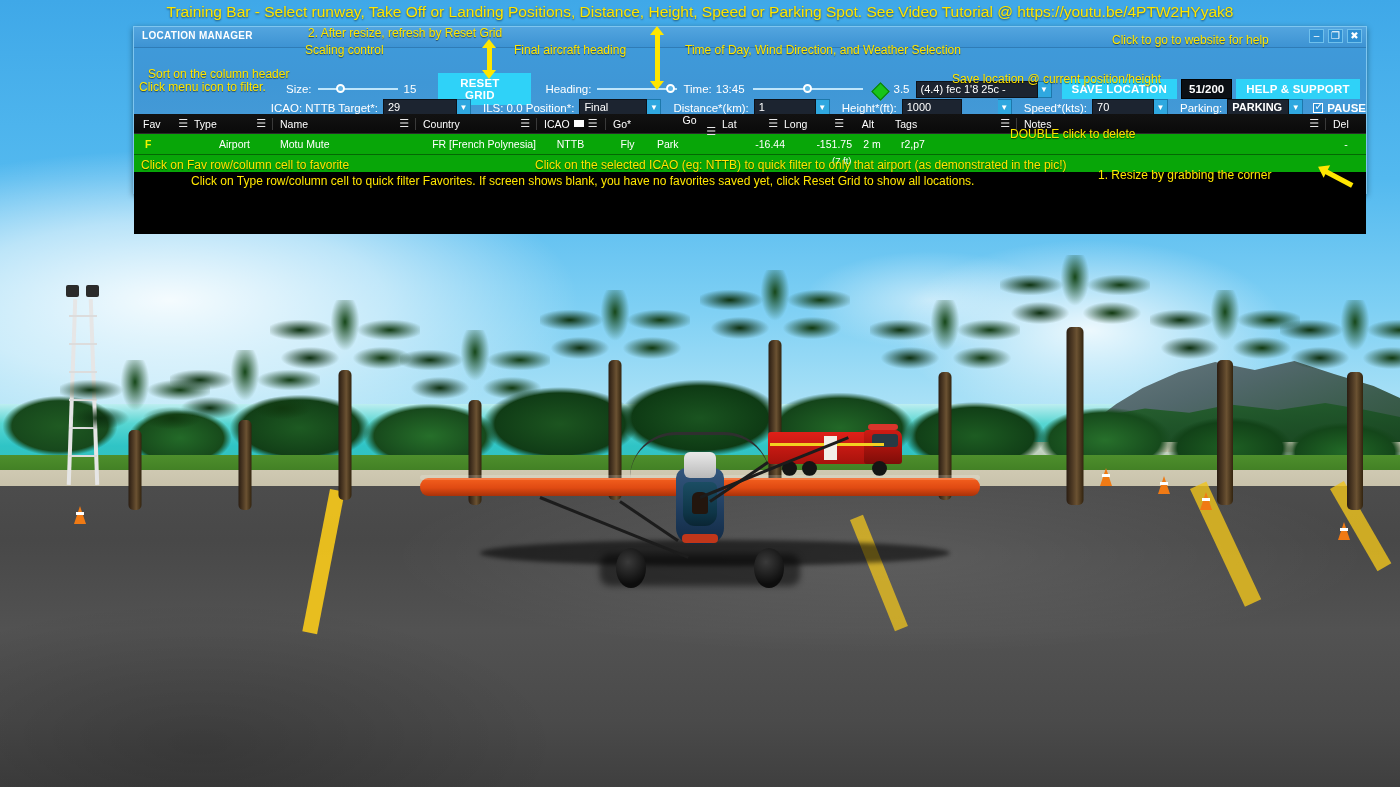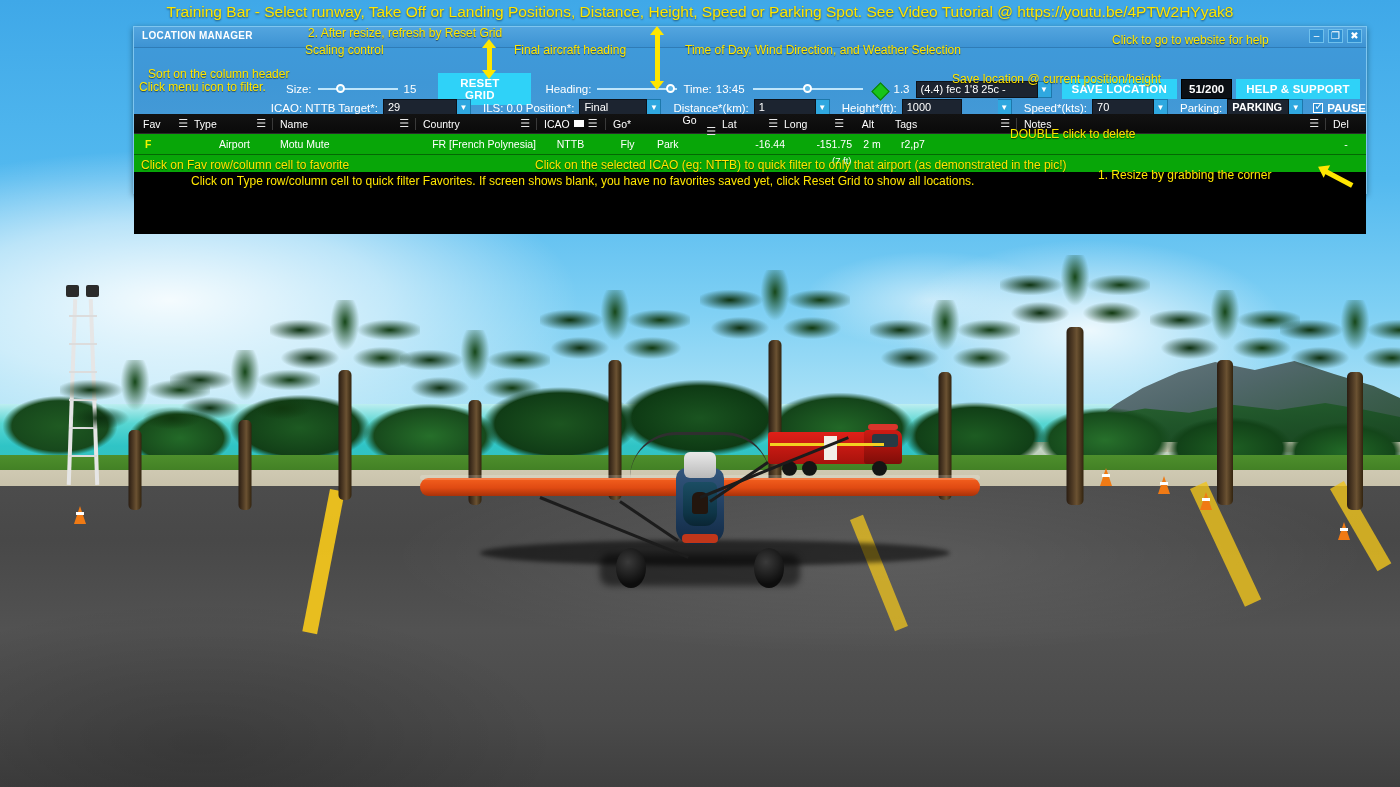--- a/index.html
+++ b/index.html
@@ -456,21 +456,21 @@
         </span>
 
         <span class="lbl">Time:</span>
         <span class="lbl" style="margin-left:4px;">13:45</span>
         <span class="slider" style="width:110px; margin:0 8px;">
           <span class="track"></span>
             <span class="knob" style="left:50px"></span>
         </span>
 
         <span class="compass"></span>
-        <span class="lbl" style="margin-left:4px;">1.3</span>
+        <span class="lbl" style="margin-left:4px;">3.5</span>
 
         <span class="ddl" style="margin-left:6px;">
           <span class="fld" style="width:122px;">(4.4) fec 1'8 25c - Altoc</span>
           <span class="arrow">▼</span>
         </span>
 
         <button class="btn-cyan" style="margin-left:10px;">SAVE LOCATION</button>
         <span class="counter" style="margin-left:4px;">51/200</span>
         <button class="btn-cyan" style="margin-left:4px;">HELP &amp; SUPPORT</button>
       </div>

